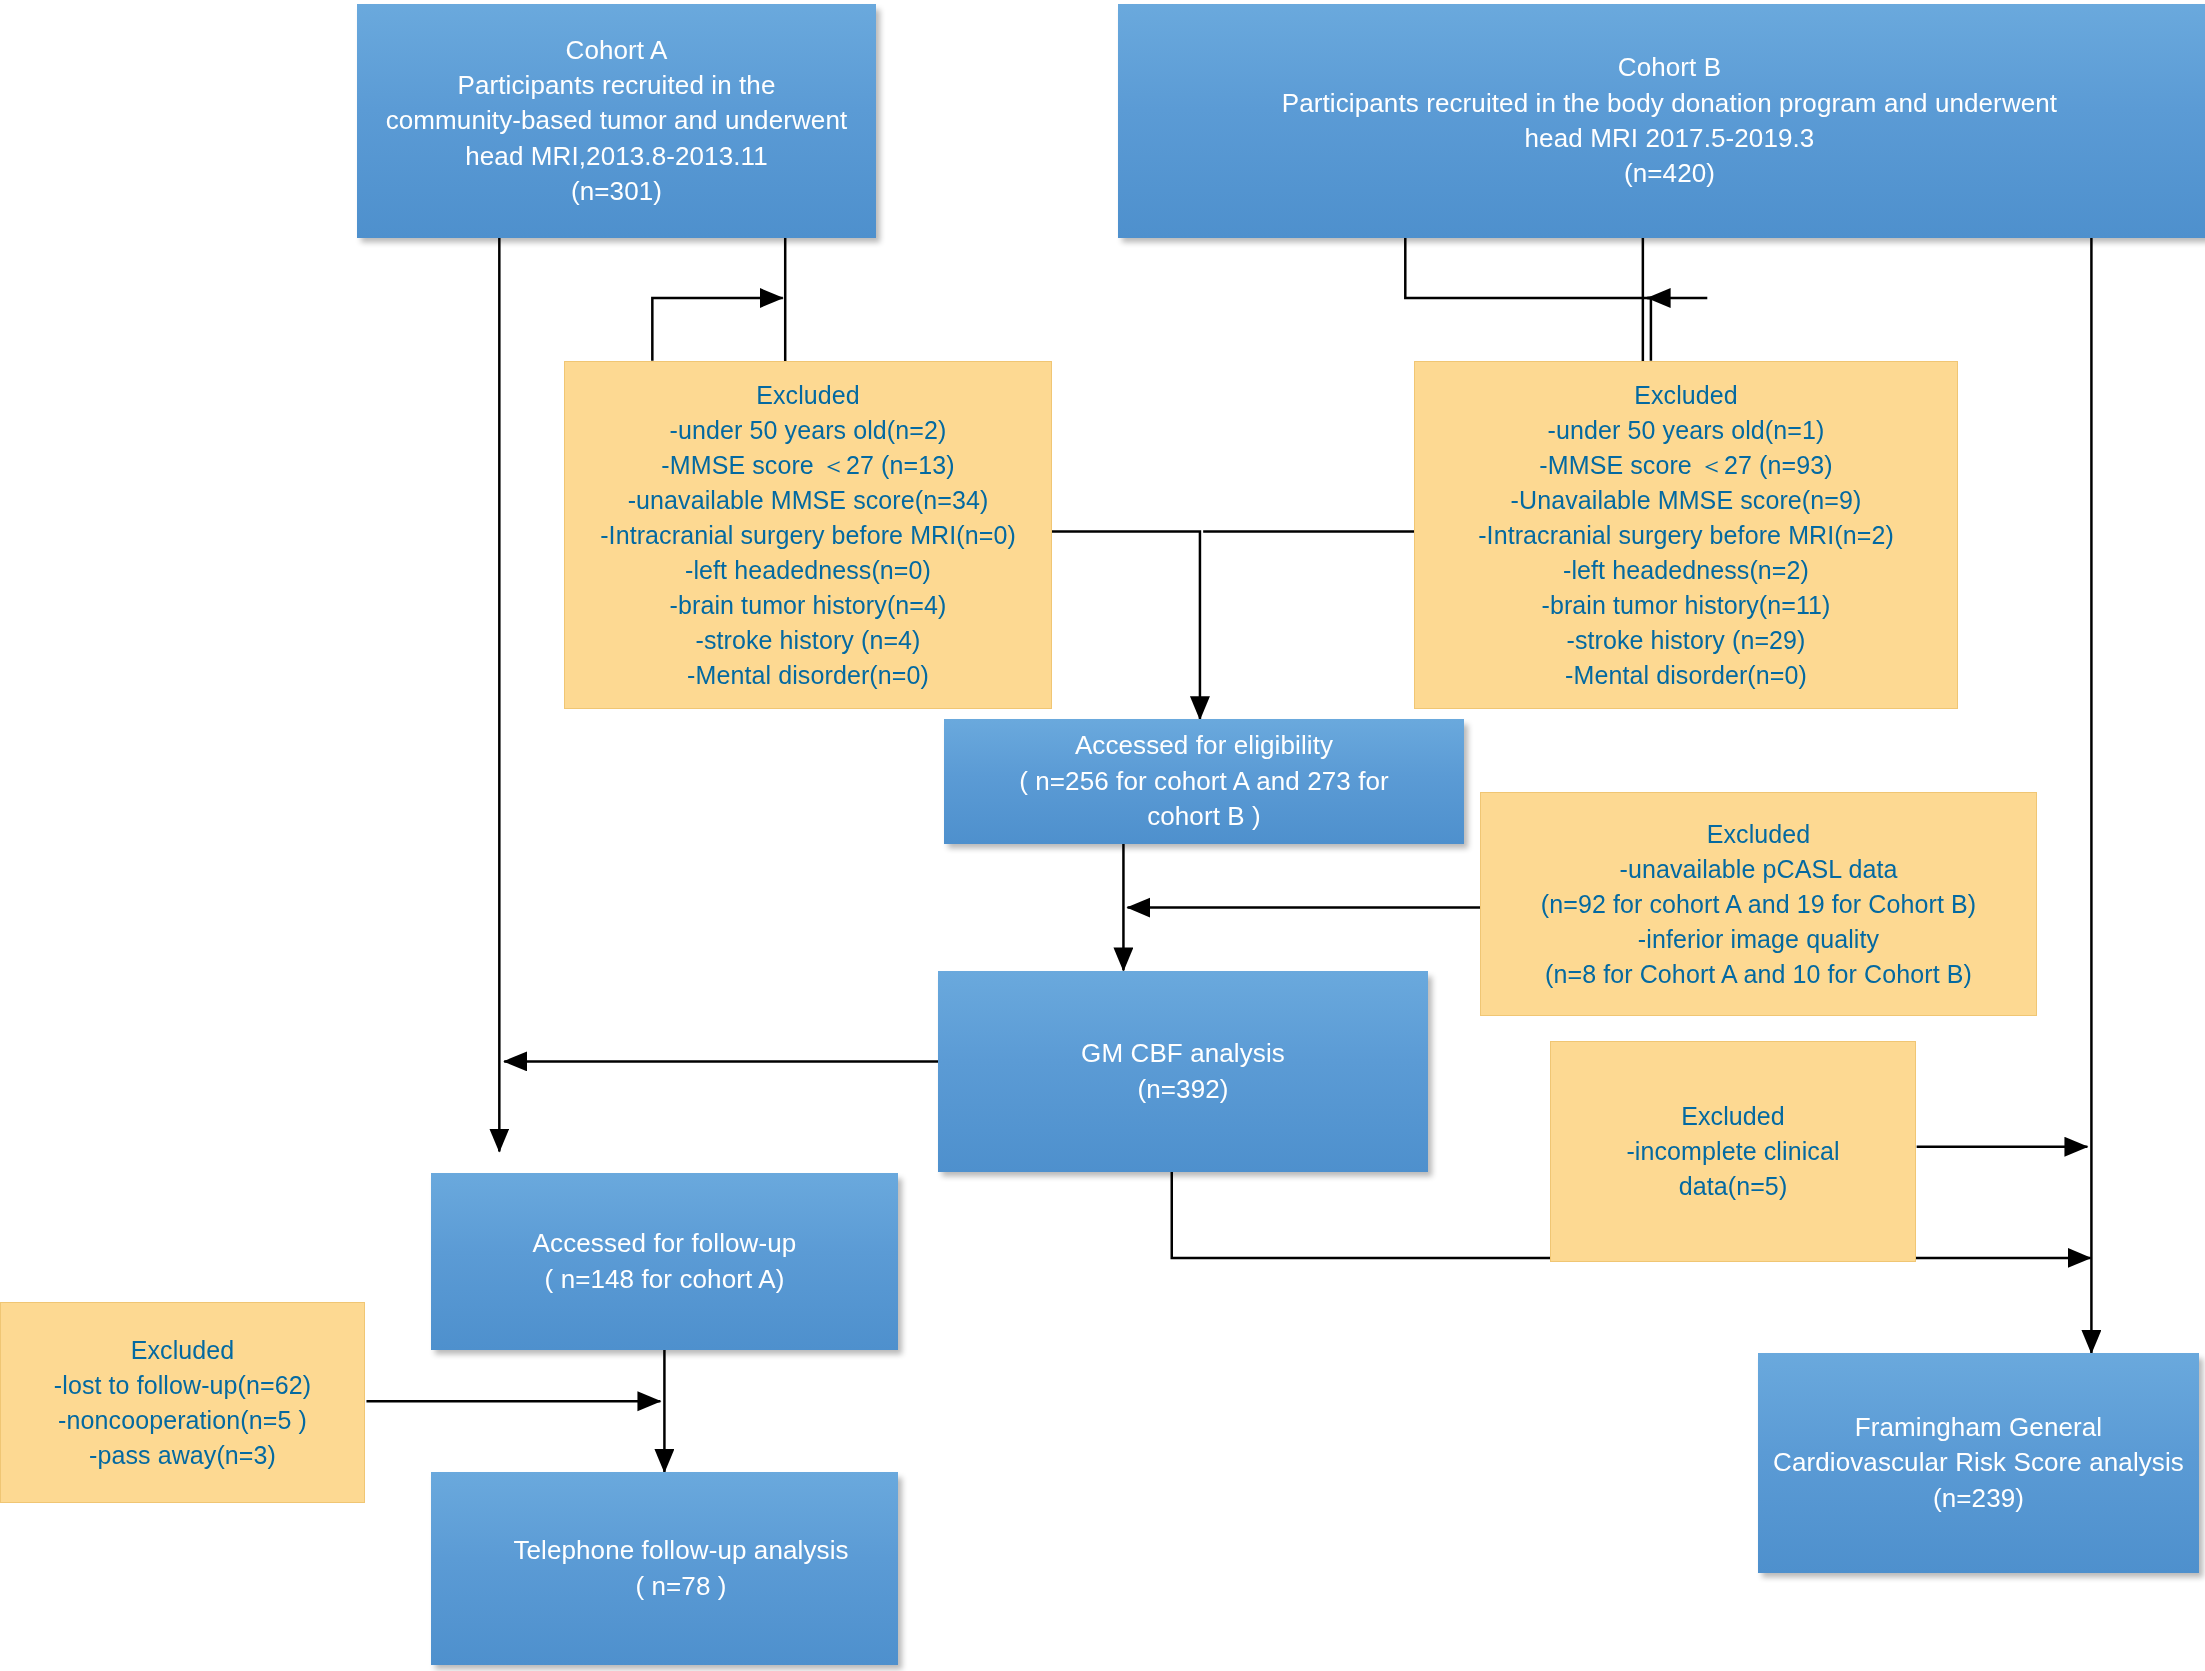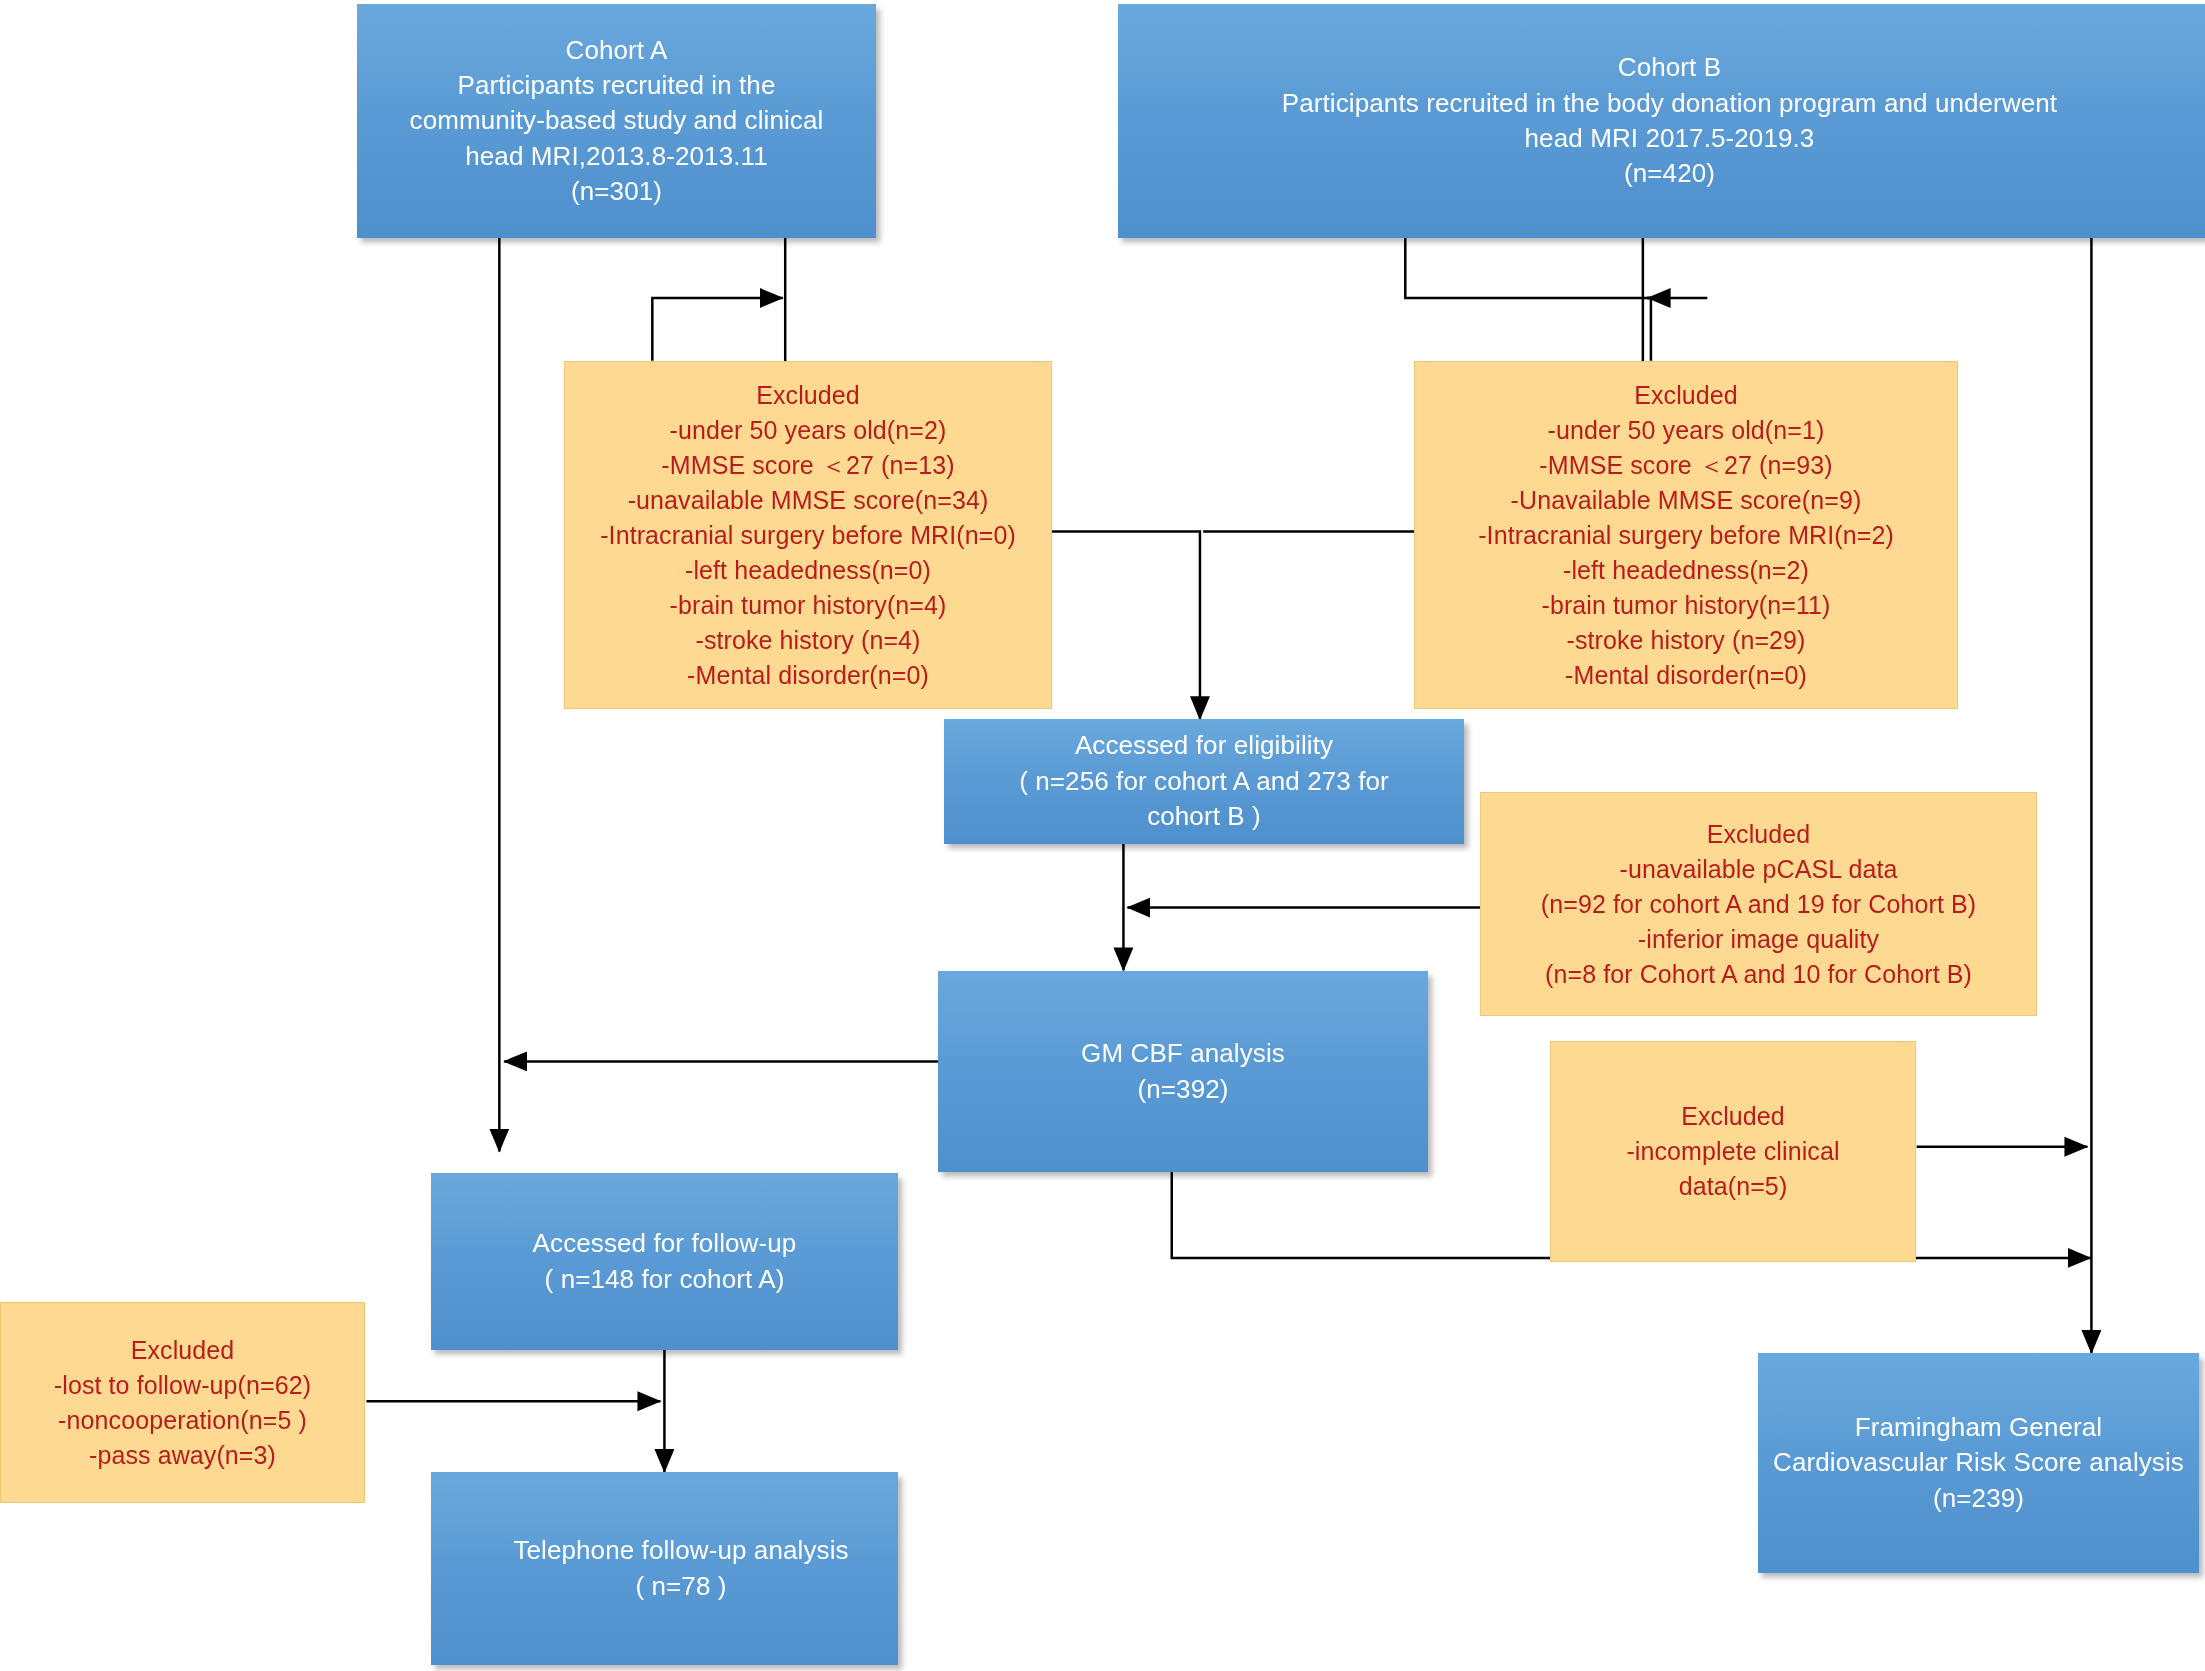--- a/index.html
+++ b/index.html
@@ -36,21 +36,21 @@
     text-align: center;
     z-index: 5;
   }
   .node.blue {
     background: linear-gradient(180deg, #6aa9dd 0%, #5b9bd5 45%, #4e90cd 100%);
     color: #ffffff;
     box-shadow: 4px 4.8px 5.6px rgba(0,0,0,0.28);
   }
   .node.orange {
     background: #fdd992;
-    color: #b91c1c;
+    color: #0369a1;
     border: 0.8px solid #f0c674;
   }
   .node .line {
     display: block;
     white-space: nowrap;
   }
   .node.blue .line {
     font-size: 26px;
     line-height: 1.36;
     letter-spacing: 0.1px;
@@ -101,21 +101,21 @@
       <path d="M 825,1650 L 825,1828" marker-end="url(#arrow)"></path>
 
       <path d="M 455,1740 L 820,1740" marker-end="url(#arrow)"></path>
 
     </g>
   </svg>
 
   <div class="node blue" style="left:357px; top:4px; width:519px; height:234px;">
     <span class="line">Cohort A</span>
     <span class="line">Participants recruited in the</span>
-    <span class="line">community-based study and clinical</span>
+    <span class="line">community-based tumor and underwent</span>
     <span class="line">head MRI,2013.8-2013.11</span>
     <span class="line">(n=301)</span>
   </div>
 
   <div class="node blue" style="left:1118px; top:4px; width:1103px; height:234px;">
     <span class="line">Cohort B</span>
     <span class="line">Participants recruited in the body donation program and underwent</span>
     <span class="line">head MRI 2017.5-2019.3</span>
     <span class="line">(n=420)</span>
   </div>

